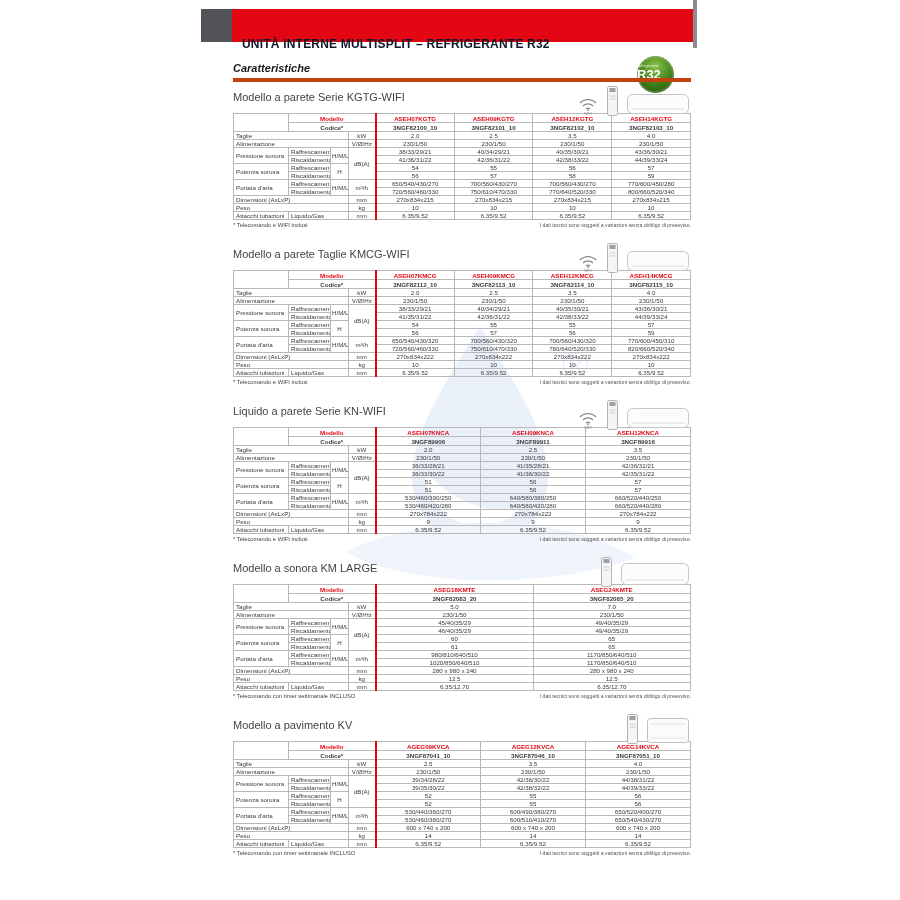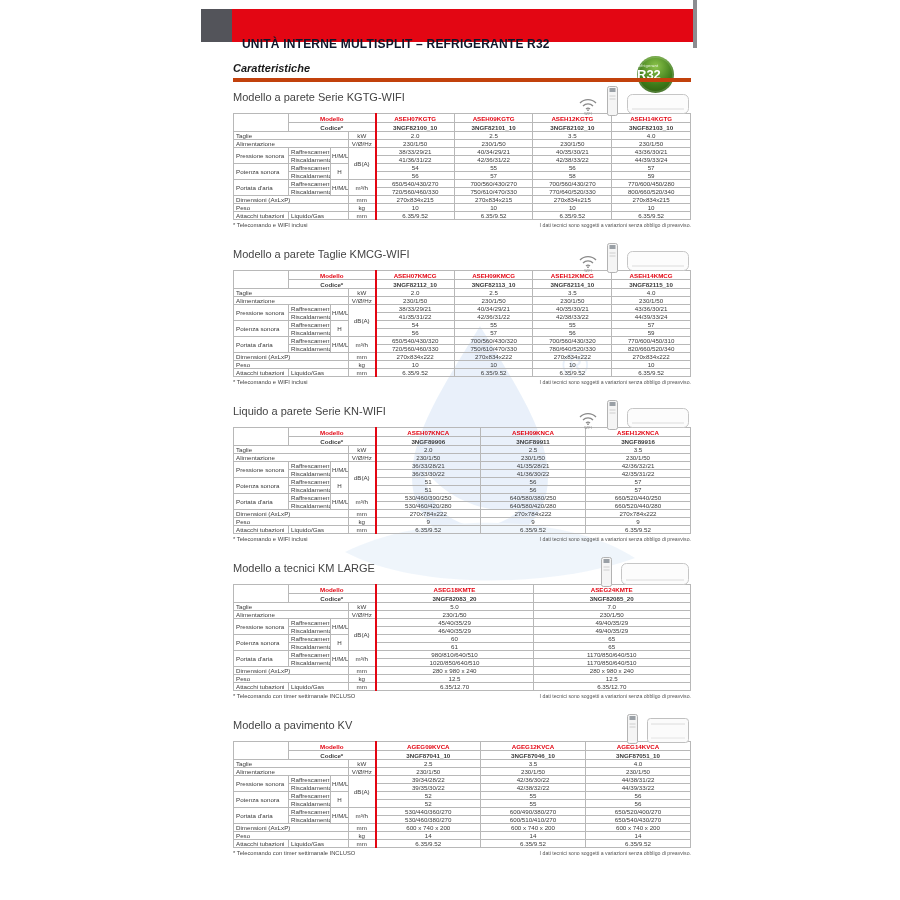--- a/index.html
+++ b/index.html
@@ -514,21 +514,21 @@
         </table>
       </div>
     <div class="foot">
       <span class="foot-left">* Telecomando e WIFI inclusi</span>
       <span class="foot-right">I dati tecnici sono soggetti a variazioni senza obbligo di preavviso.</span>
     </div>
   </section>
 
   <section>
     <div class="sec-head">
-      <div class="sec-title">Modello a tecnici KM LARGE</div>
+      <div class="sec-title">Modello a sonora KM LARGE</div>
       <div class="art">
         <svg width="11" height="30">
             <rect x="0.5" y="0.5" width="10" height="29" rx="2" fill="#f5f5f5" stroke="#b3b3b3"></rect>
             <rect x="2.5" y="2" width="6" height="4" fill="#9aa0a6"></rect>
             <line x1="2.5" y1="10" x2="8.5" y2="10" stroke="#cfcfcf"></line>
             <line x1="2.5" y1="13" x2="8.5" y2="13" stroke="#cfcfcf"></line>
           </svg>
         <svg width="68" height="26">
             <rect x="0.5" y="2.5" width="67" height="21" rx="5" fill="#fcfcfc" stroke="#c6c6c6"></rect>
             <line x1="5" y1="19" x2="63" y2="19" stroke="#dcdcdc"></line>

